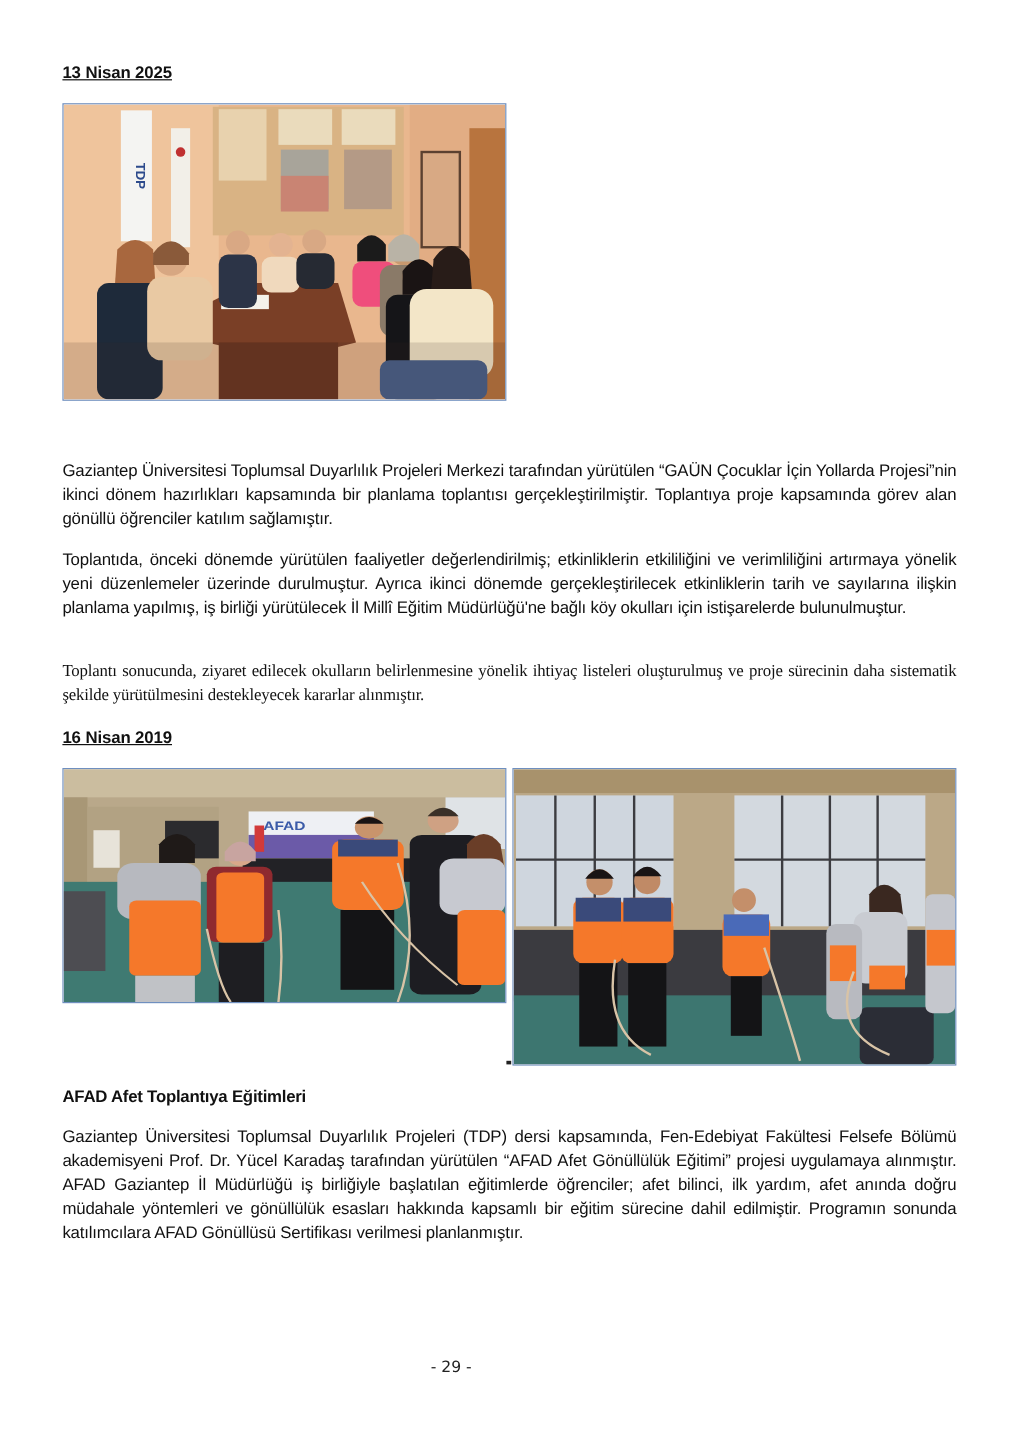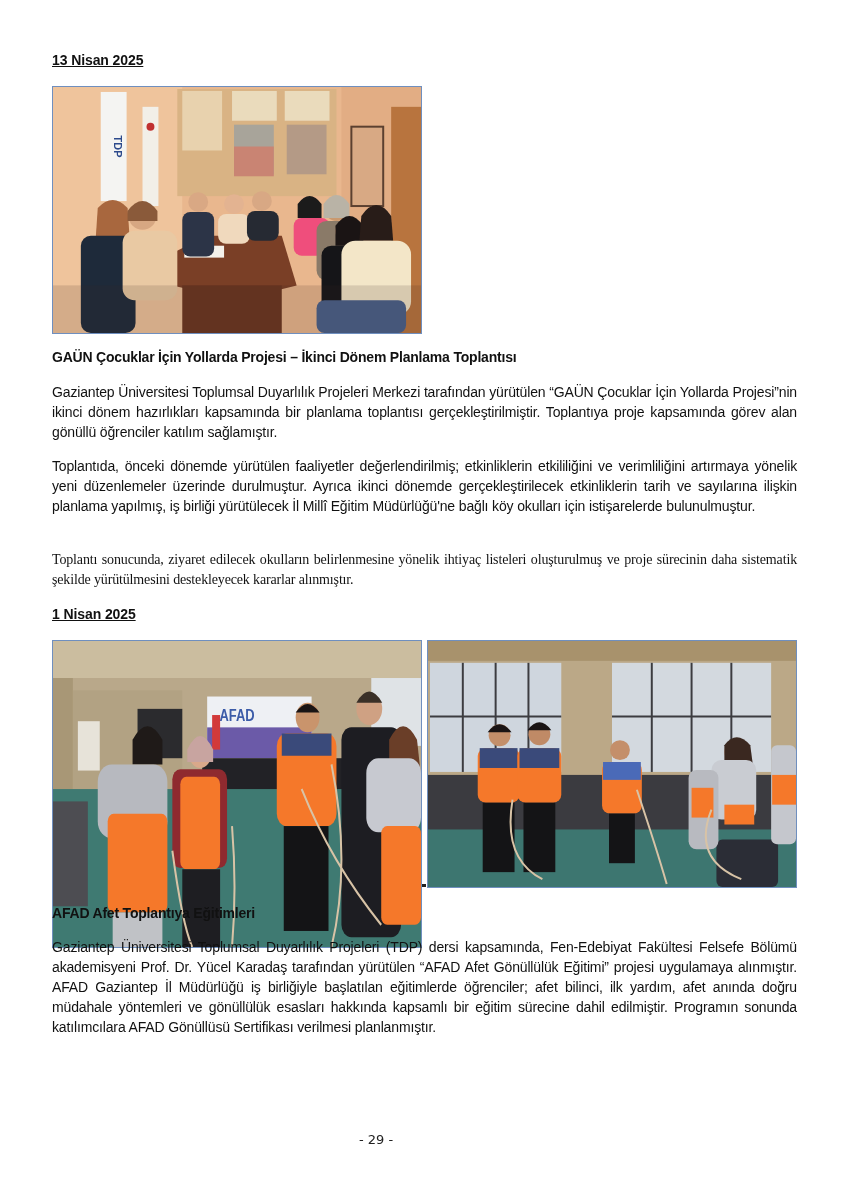--- a/index.html
+++ b/index.html
@@ -93,29 +93,28 @@
         <rect x="270" y="160" width="50" height="88" rx="10" fill="#151518"></rect>
         <circle cx="325" cy="135" r="15" fill="#f0c7a5"></circle>
         <path d="M310 130 q15 -22 30 0 l2 25 h-34 z" fill="#281c18"></path>
         <rect x="290" y="155" width="70" height="75" rx="14" fill="#f3e6c8"></rect>
         <rect x="265" y="215" width="90" height="33" rx="8" fill="#48608a"></rect>
       </g>
       <rect x="0" y="200" width="370" height="48" fill="#3a2520" opacity="0.15"></rect>
     </svg>
   </div>
 
-  <div class="section-title" style="top:349px;">GAÜN Çocuklar İçin Yollarda Projesi – İkinci Dönem Planlama Toplantısı</div>
 
   <p class="para" style="top:382px;">Gaziantep Üniversitesi Toplumsal Duyarlılık Projeleri Merkezi tarafından yürütülen “GAÜN Çocuklar İçin Yollarda Projesi”nin ikinci dönem hazırlıkları kapsamında bir planlama toplantısı gerçekleştirilmiştir. Toplantıya proje kapsamında görev alan gönüllü öğrenciler katılım sağlamıştır.</p>
   <p class="para" style="top:456px;">Toplantıda, önceki dönemde yürütülen faaliyetler değerlendirilmiş; etkinliklerin etkililiğini ve verimliliğini artırmaya yönelik yeni düzenlemeler üzerinde durulmuştur. Ayrıca ikinci dönemde gerçekleştirilecek etkinliklerin tarih ve sayılarına ilişkin planlama yapılmış, iş birliği yürütülecek İl Millî Eğitim Müdürlüğü'ne bağlı köy okulları için istişarelerde bulunulmuştur.</p>
   <p class="para" style="top:550px;font-family:Liberation Serif, serif;">Toplantı sonucunda, ziyaret edilecek okulların belirlenmesine yönelik ihtiyaç listeleri oluşturulmuş ve proje sürecinin daha sistematik şekilde yürütülmesini destekleyecek kararlar alınmıştır.</p>
 
-  <div class="date" style="top:606px;">1 Nisan 2025</div>
-
-  <div class="photo" style="left:52px; top:640px; width:370px; height:308px;" aria-label="AFAD eğitimi - turuncu yelekli öğrenciler ip düğümü çalışması">
+  <div class="date" style="top:606px;">16 Nisan 2019</div>
+
+  <div class="photo" style="left:52px; top:640px; width:370px; height:196px;" aria-label="AFAD eğitimi - turuncu yelekli öğrenciler ip düğümü çalışması">
     <svg viewBox="0 0 370 248" preserveAspectRatio="none">
       <rect x="0" y="0" width="370" height="248" fill="#b9a88a"></rect>
       <rect x="0" y="0" width="370" height="30" fill="#cbbd9f"></rect>
       <rect x="0" y="30" width="20" height="150" fill="#a89776"></rect>
       <rect x="20" y="40" width="110" height="140" fill="#b2a283"></rect>
       <rect x="85" y="55" width="45" height="40" fill="#2b2b2e"></rect>
       <rect x="25" y="65" width="22" height="40" fill="#e7e3d9"></rect>
       <rect x="320" y="30" width="50" height="55" fill="#dfe3e6"></rect>
       <rect x="155" y="45" width="105" height="50" fill="#eef0f4"></rect>
       <rect x="155" y="70" width="105" height="25" fill="#6b5aa8"></rect>

